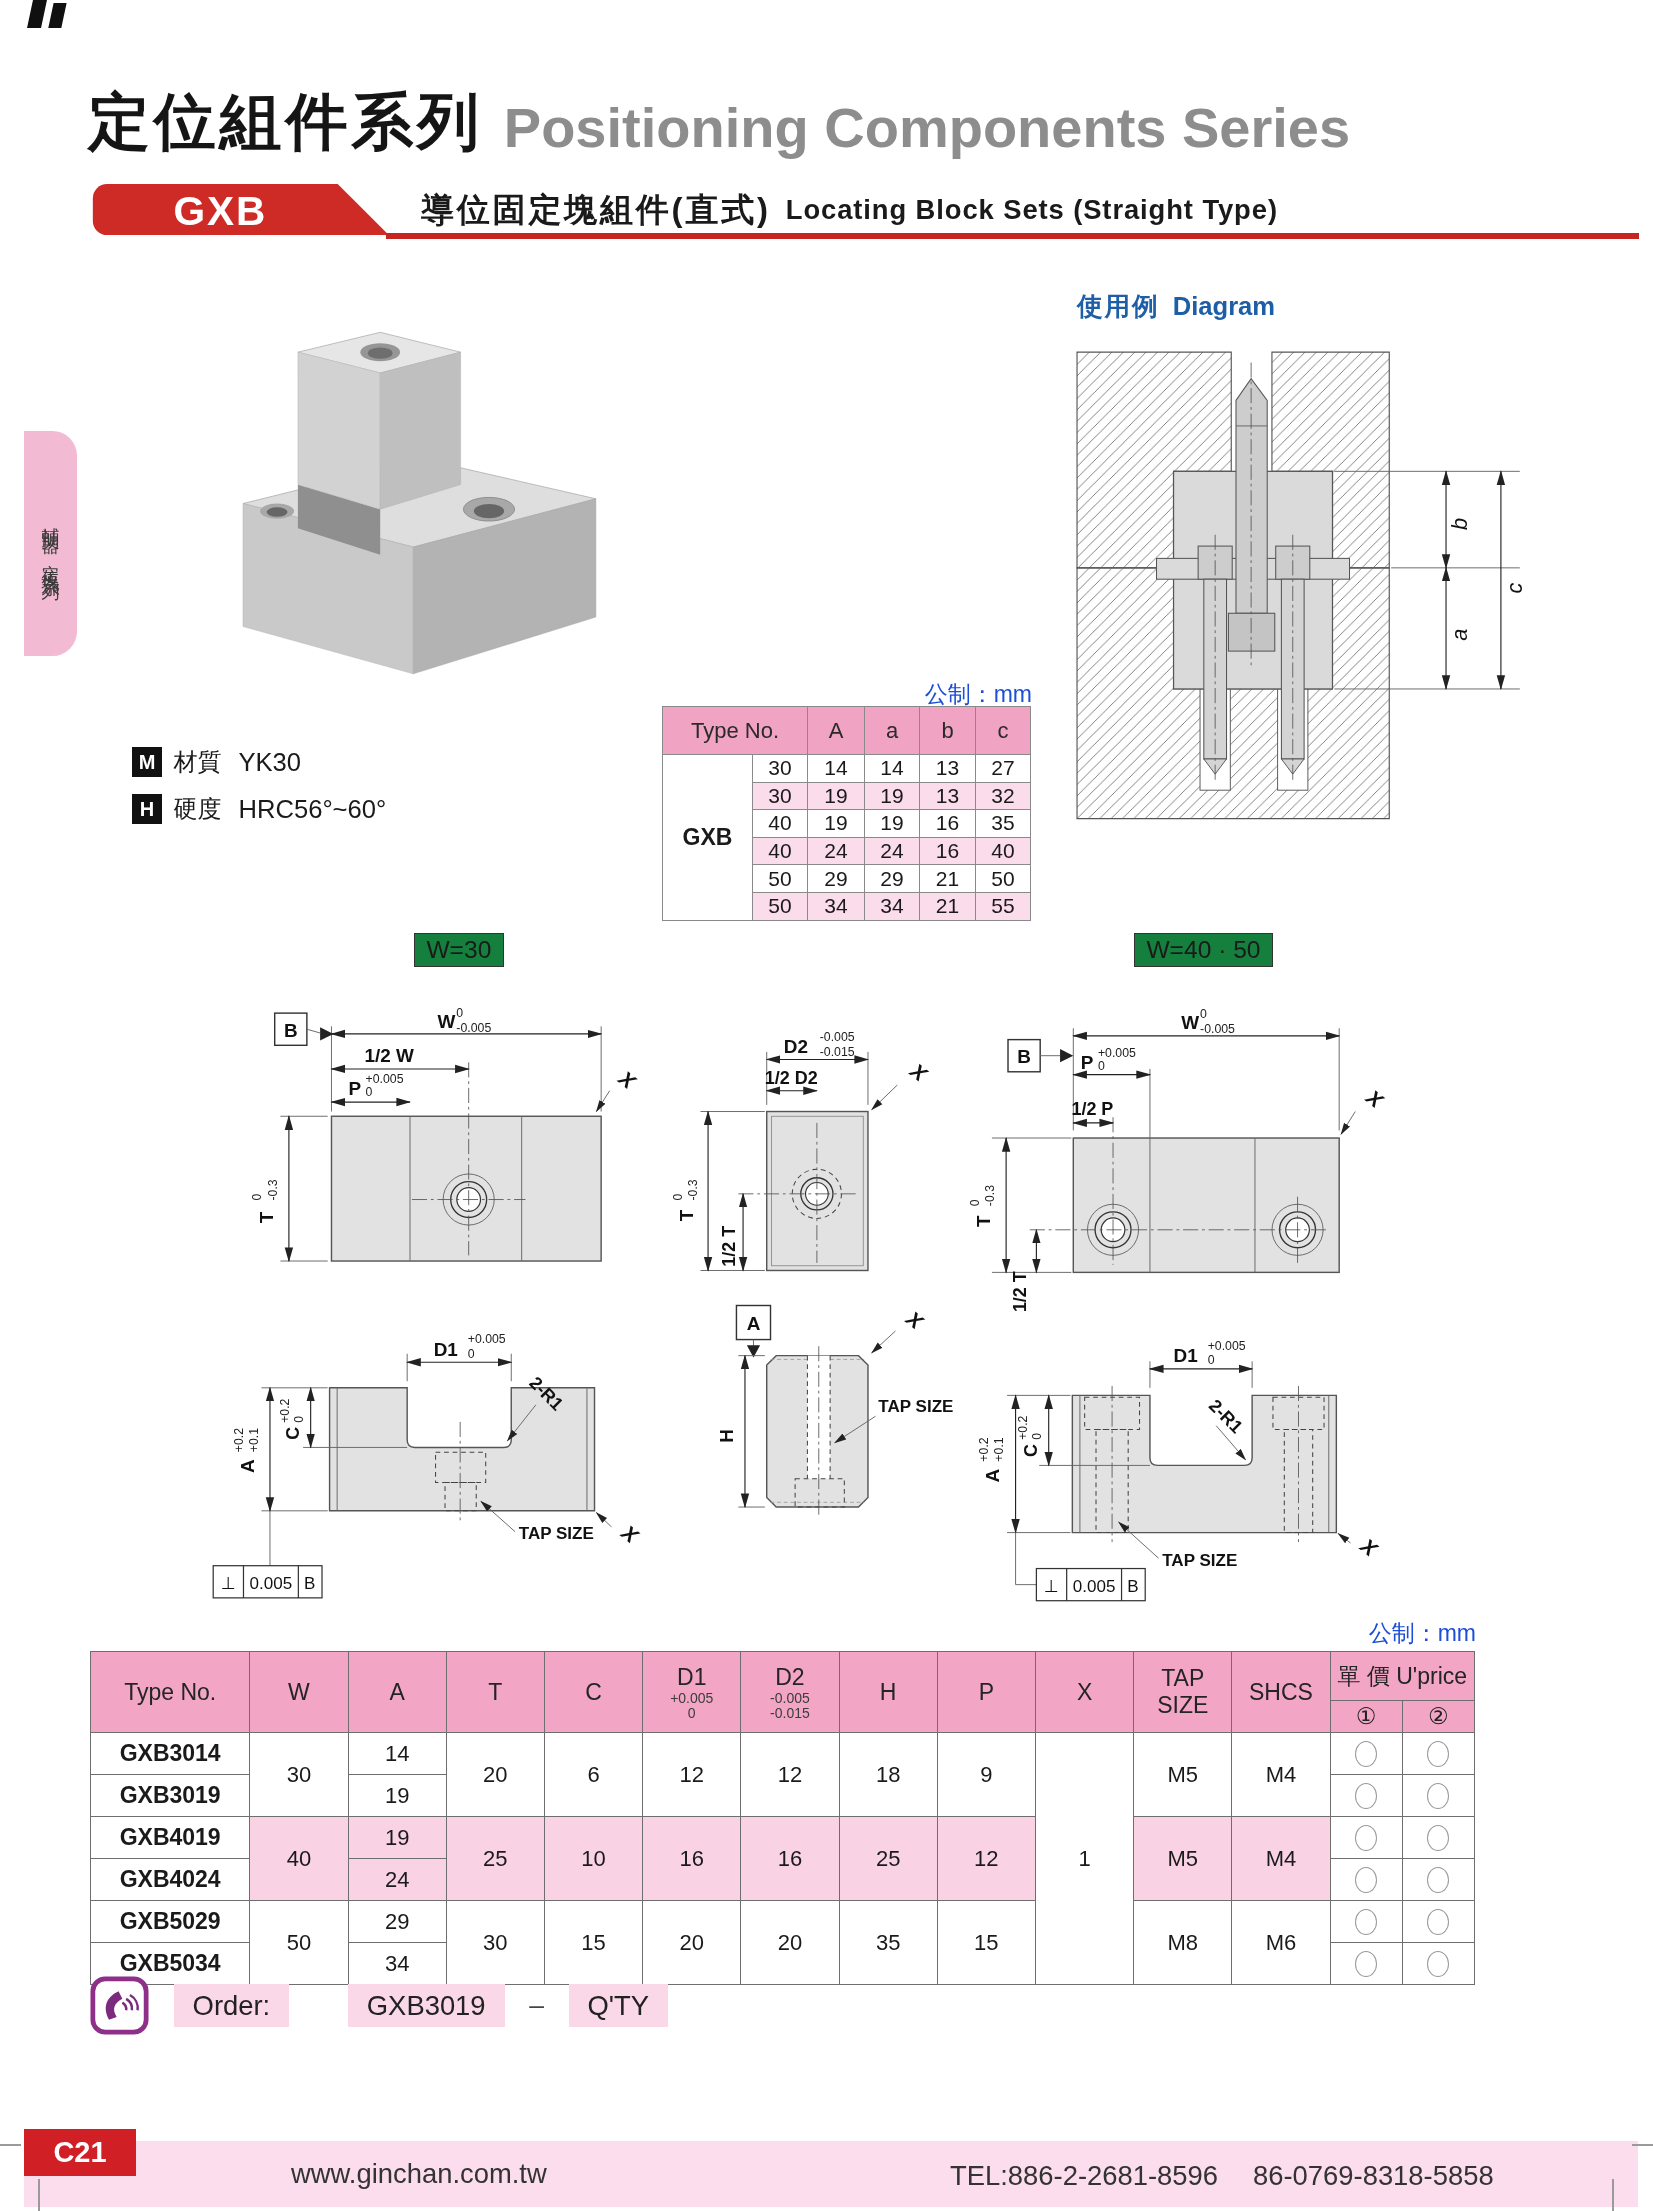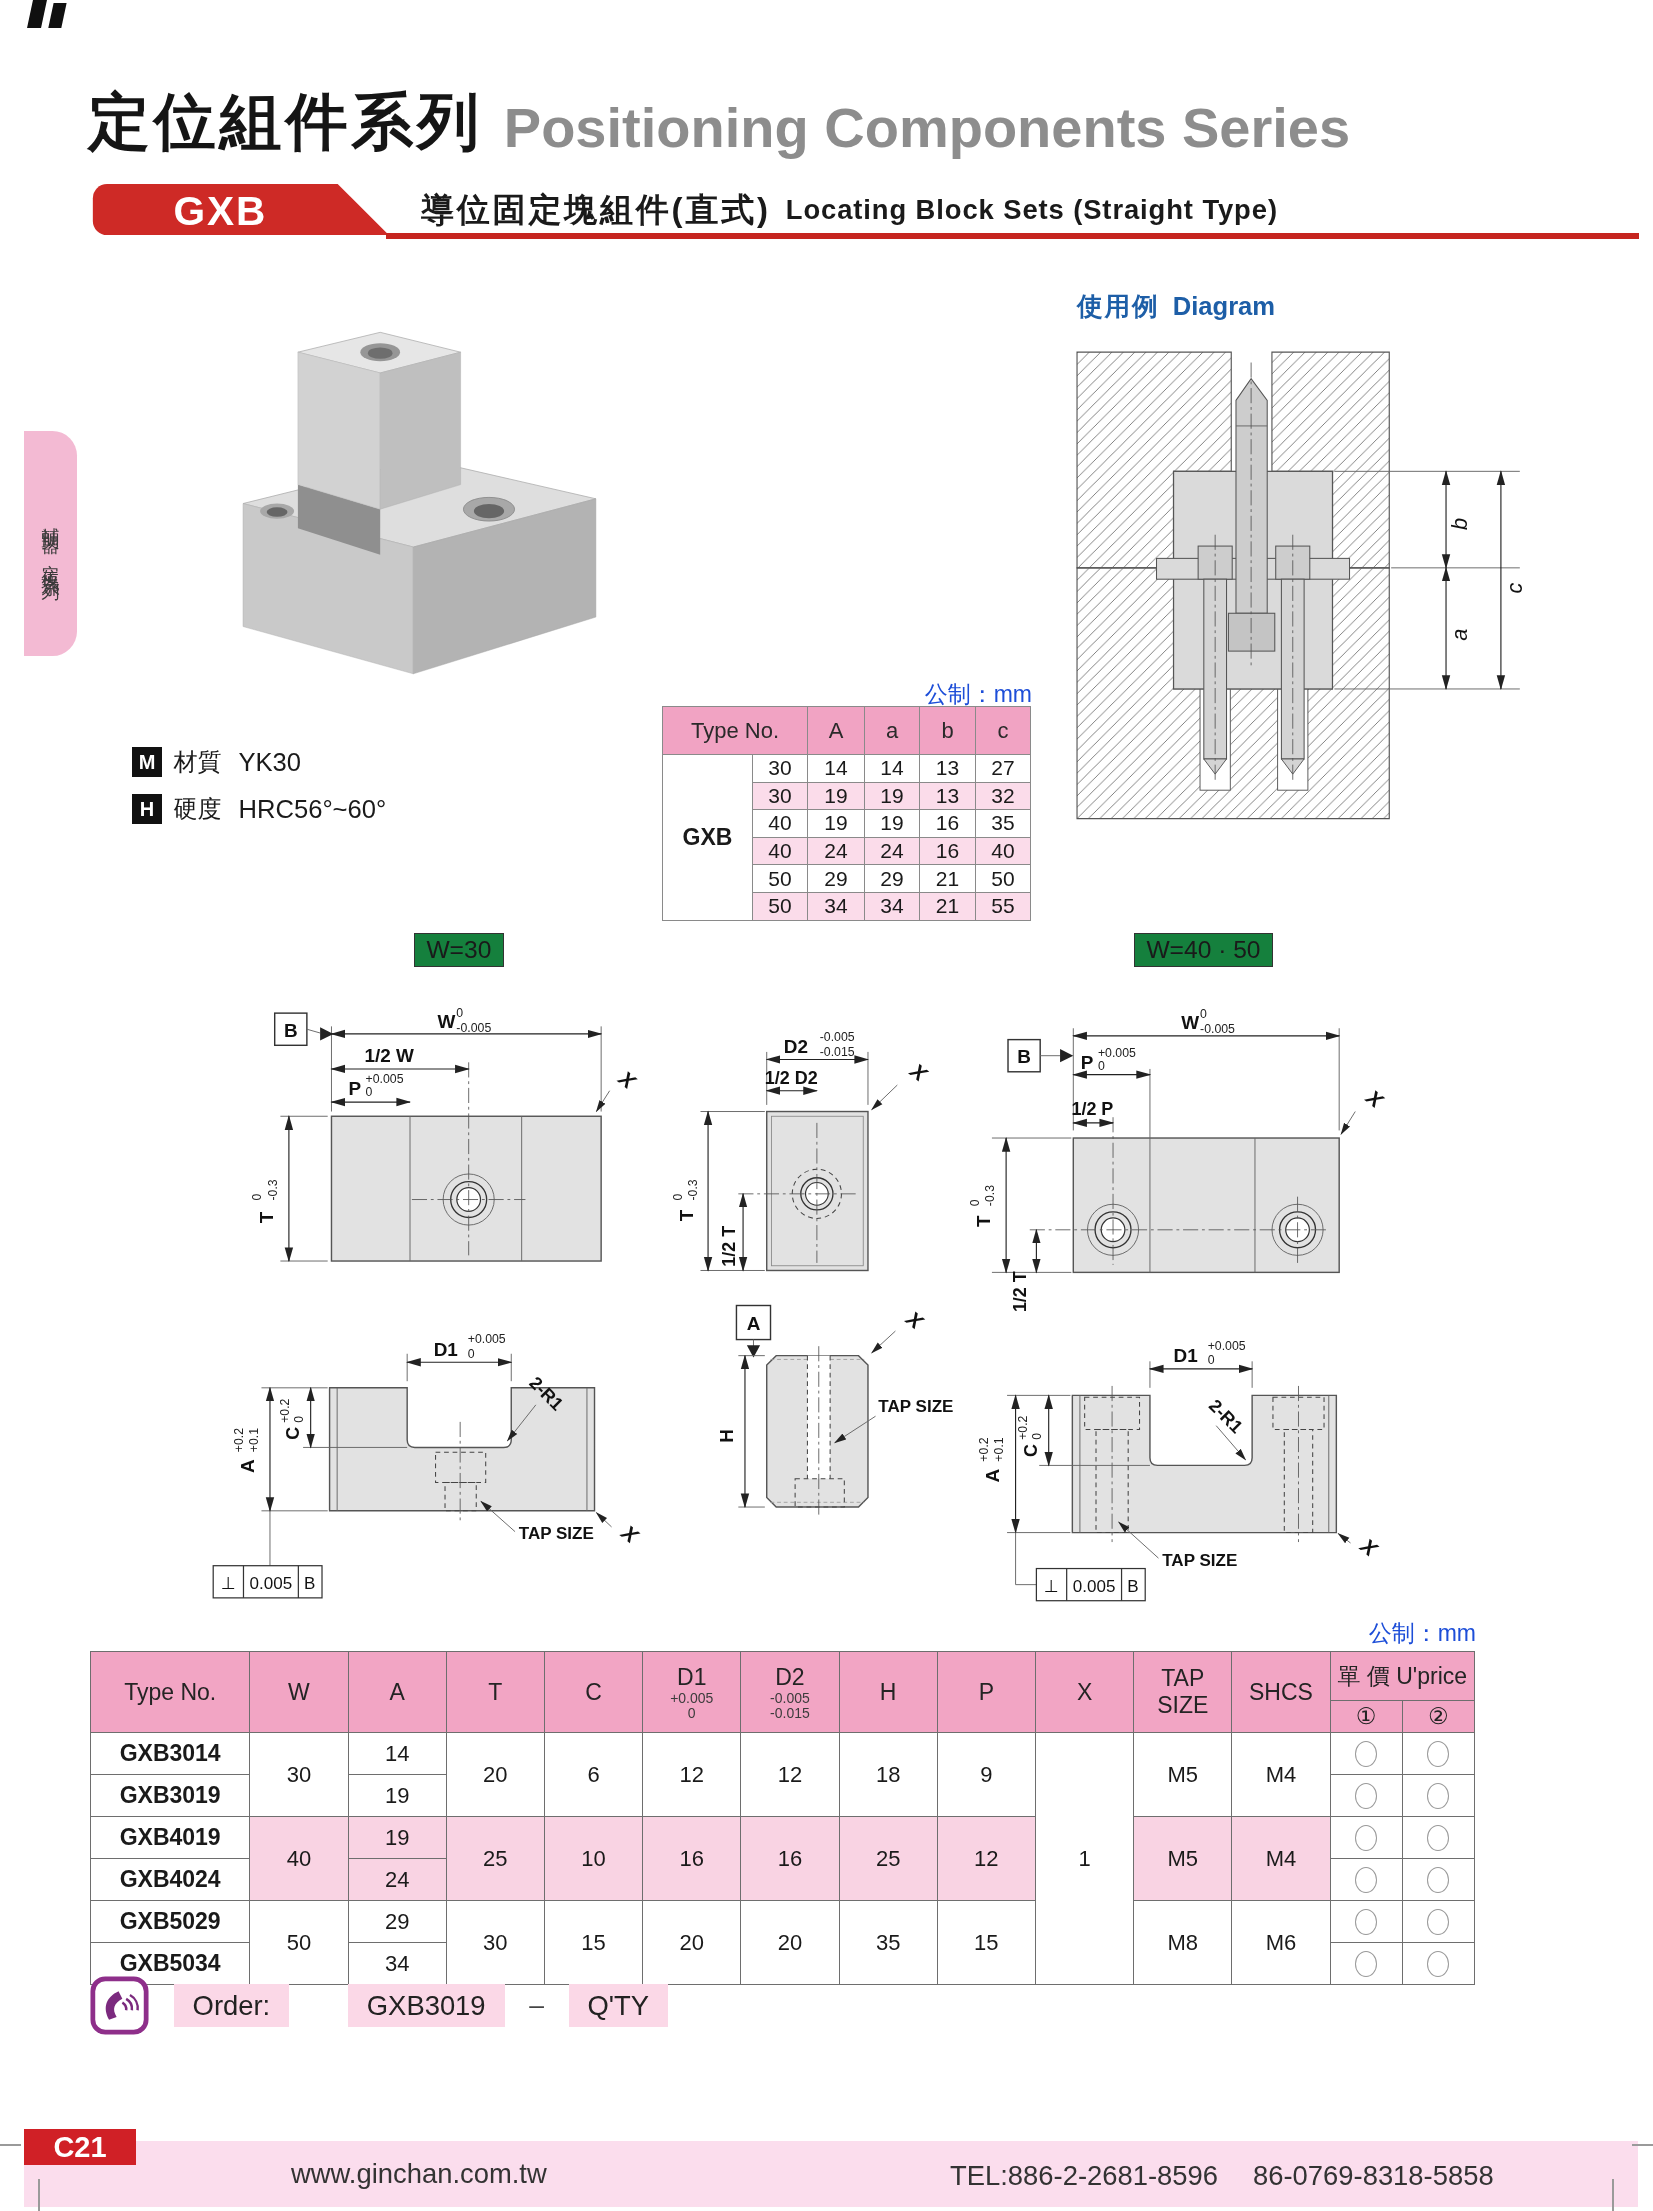--- a/index.html
+++ b/index.html
@@ -49,21 +49,21 @@
   .spec-table td{border:1.4px solid #6e6e6e;text-align:center;font-size:22px;height:39px;background:#fff;}
   .spec-table td.type{font-weight:bold;font-size:23px;}
   .spec-table td.pk{background:#f9d3e3;}
   .circ{display:inline-block;width:20px;height:24px;border:1.5px solid #9a9a9a;border-radius:50%;vertical-align:middle;}
   
   .order-row{position:absolute;left:90px;top:1976px;display:flex;align-items:center;gap:24.6px;}
   .chip{background:#fbd8e7;padding:5.7px 19px;font-size:27.4px;color:#222;}
   .dash{font-size:26.5px;color:#444;}
   
   .footer-band{position:absolute;left:24px;top:2141px;width:1614px;height:66px;background:#fbdded;}
-  .footer-code{position:absolute;left:24px;top:2129px;width:112px;height:36px;background:#d02026;color:#fff;
+  .footer-code{position:absolute;left:24px;top:2129px;width:112px;height:47px;background:#d02026;color:#fff;
                font-size:29px;font-weight:bold;display:flex;align-items:center;justify-content:center;}
   .footer-site{position:absolute;left:267px;top:17px;font-size:27.4px;color:#333;}
   .footer-tel{position:absolute;left:926px;top:17px;font-size:27.4px;color:#333;}
   .cropline{position:absolute;background:#9a9a9a;}
   
   .part{fill:#e2e2e2;stroke:#555;stroke-width:1.5;}
   .thin{stroke:#666;stroke-width:1;fill:none;}
   .dim{stroke:#222;stroke-width:1.2;fill:none;}
   .dash{stroke:#444;stroke-width:1.1;fill:none;stroke-dasharray:5 4;}
   .cl{stroke:#555;stroke-width:0.9;fill:none;stroke-dasharray:16 4 3 4;}

